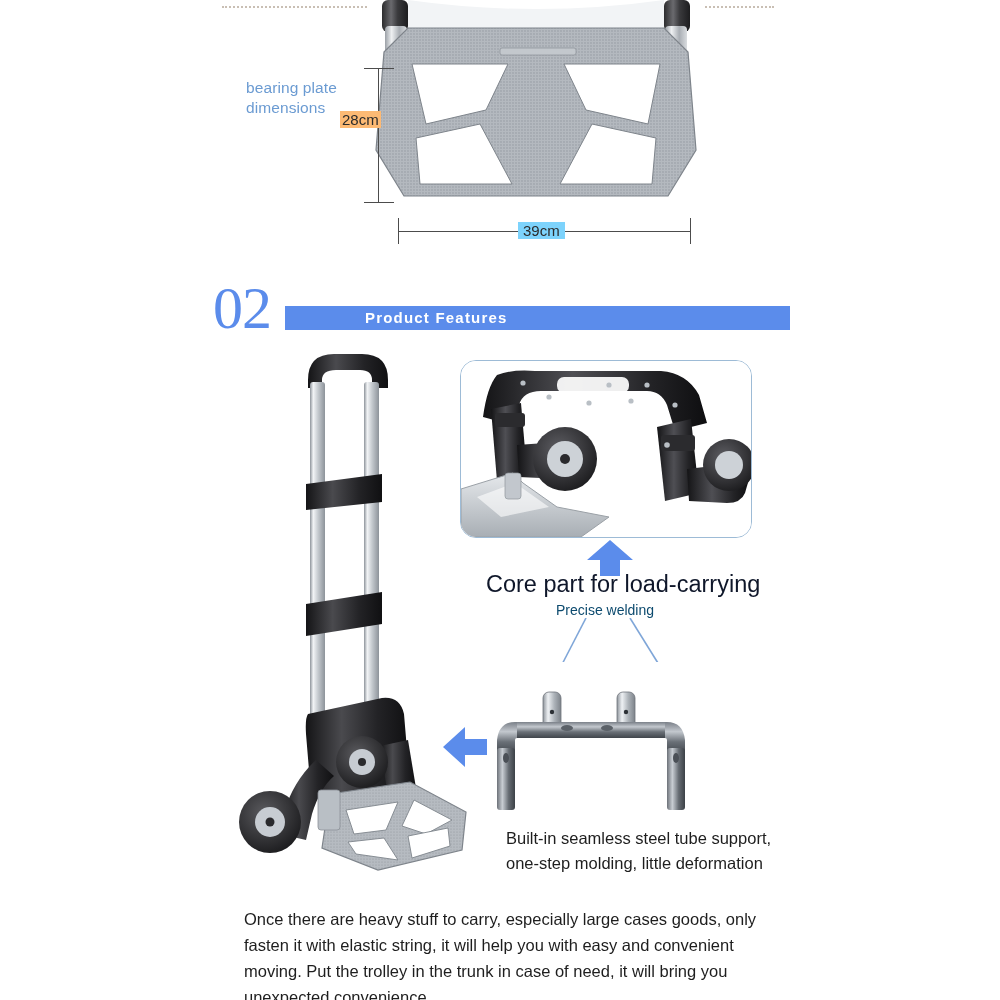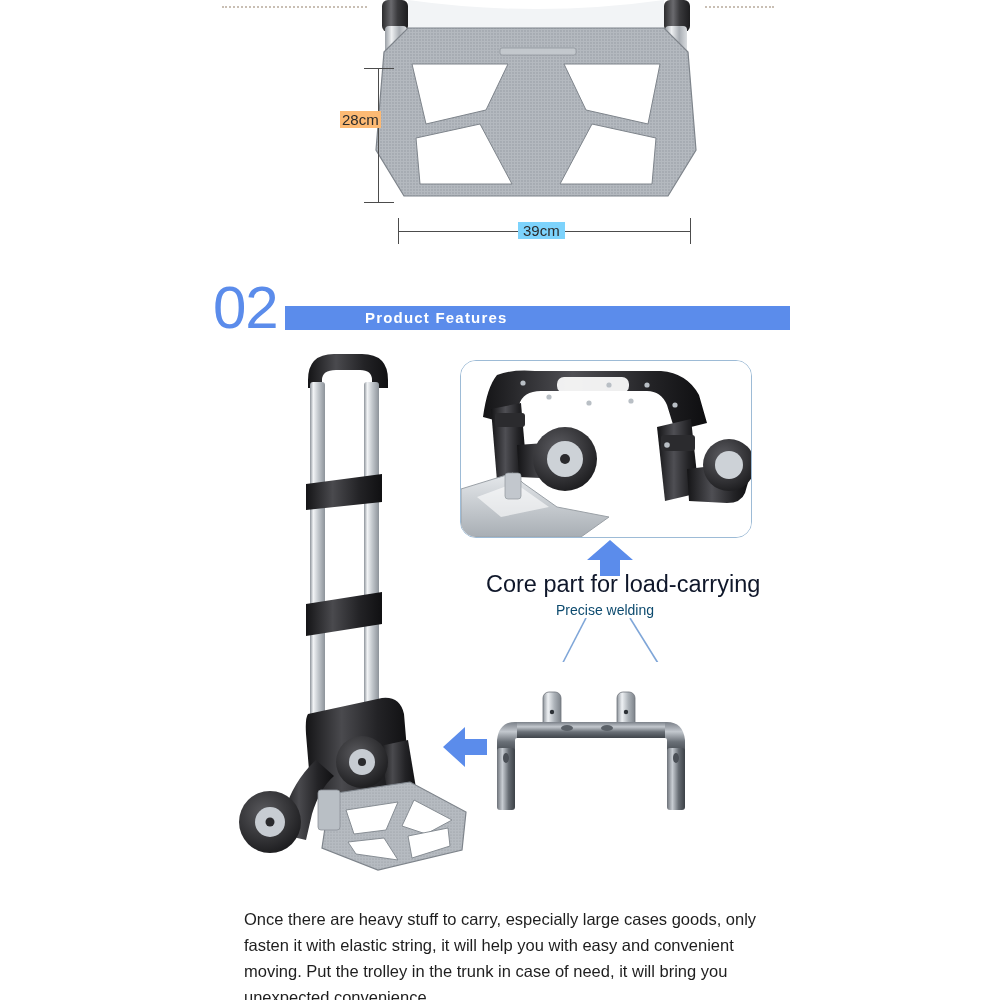--- a/index.html
+++ b/index.html
@@ -107,21 +107,21 @@
     top: 0px;
     width: 336px;
     height: 222px;
   }
 
   
   .sec-num {
     position: absolute;
     left: 213px;
     top: 278px;
-    font-family: Liberation Sans, sans-serif;
+    font-family: Liberation Serif, serif;
     font-size: 60px;
     line-height: 60px;
     font-weight: 400;
     color: #5b8ceb;
     letter-spacing: -1px;
   }
   .sec-bar {
     position: absolute;
     left: 285px;
     top: 306px;
@@ -230,20 +230,24 @@
     color: #1e1e1e;
   }
 </style>
 </head>
 <body>
 
 <div class="page">
 
   <div class="dotted-rule"></div>
 
+  <div class="bearing-label">
+    <div>bearing plate</div>
+    <div>dimensions</div>
+  </div>
 
   <div class="plate-photo">
     <svg viewBox="0 0 336 222" width="336" height="222" xmlns="http://www.w3.org/2000/svg">
       <defs>
         <pattern id="tex" width="3" height="3" patternUnits="userSpaceOnUse">
           <rect width="3" height="3" fill="#b4b9bf"></rect>
           <circle cx="1" cy="1" r="0.65" fill="#8f959c"></circle>
         </pattern>
         <linearGradient id="barGrad" x1="0" y1="0" x2="0" y2="1">
           <stop offset="0%" stop-color="#e9ecef"></stop>
@@ -496,16 +500,20 @@
 
       <rect x="2" y="86" width="18" height="62" rx="3" fill="url(#steelV)"></rect>
 
       <rect x="172" y="86" width="18" height="62" rx="3" fill="url(#steelV)"></rect>
 
       <ellipse cx="11" cy="96" rx="3" ry="5" fill="#4b5057"></ellipse>
       <ellipse cx="181" cy="96" rx="3" ry="5" fill="#4b5057"></ellipse>
     </svg>
   </div>
 
+  <div class="tube-caption">
+    <div>Built-in seamless steel tube support,</div>
+    <div>one-step molding, little deformation</div>
+  </div>
 
   <div class="bottom-para">Once there are heavy stuff to carry, especially large cases goods, only fasten it with elastic string, it will help you with easy and convenient moving. Put the trolley in the trunk in case of need, it will bring you unexpected convenience.</div>
 
 </div>
 
 </body></html>

